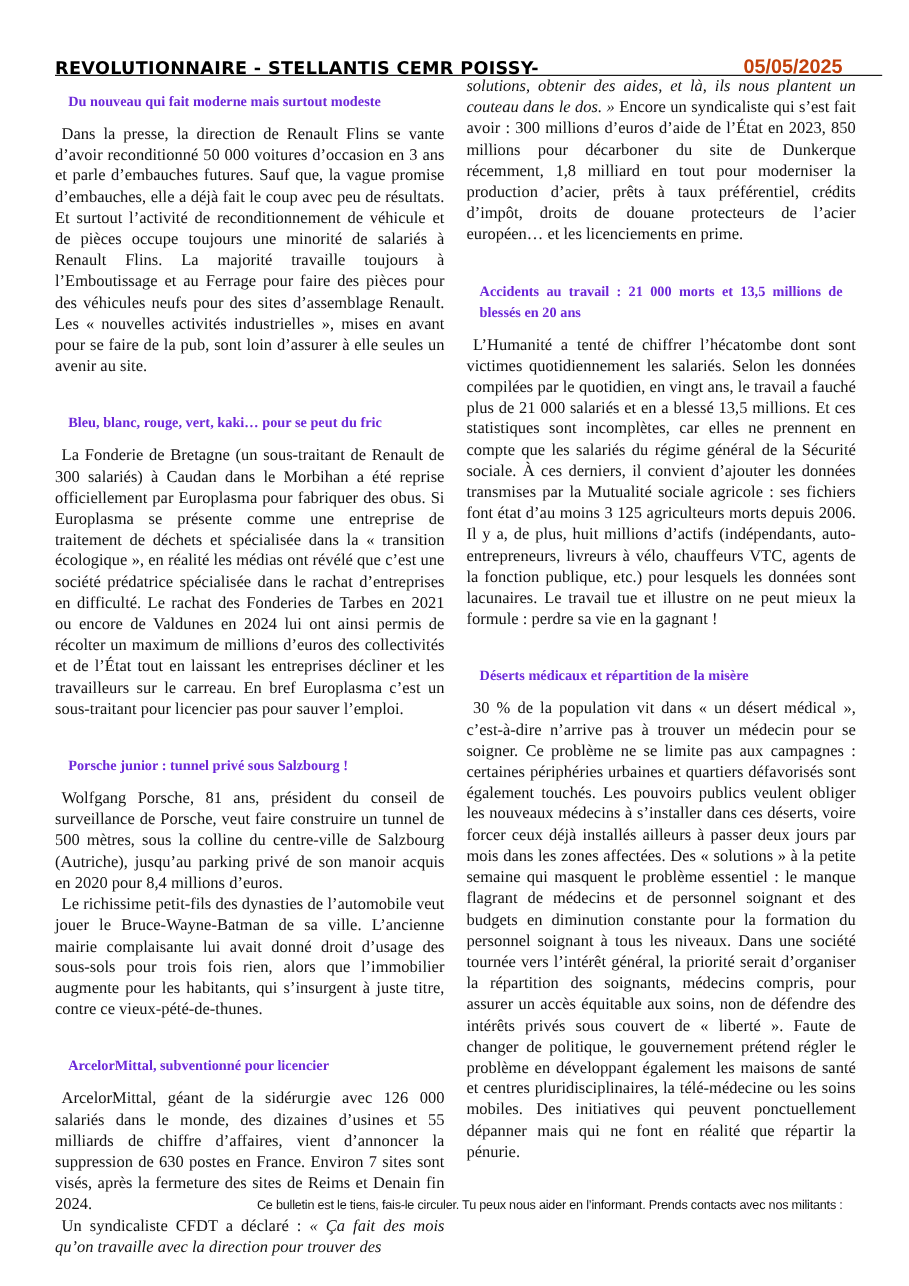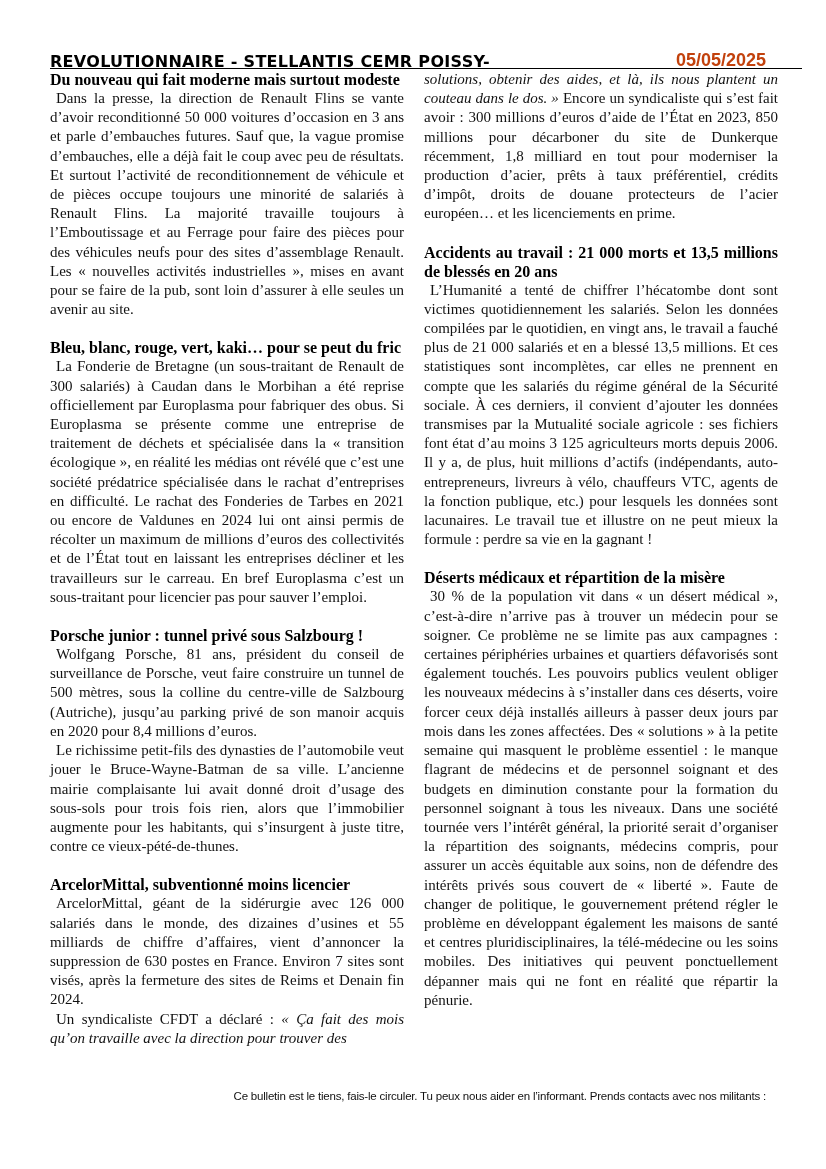--- a/index.html
+++ b/index.html
@@ -21,22 +21,22 @@
   }
   .col {
     position: absolute; top: 70px;
     font-family: "Liberation Serif", serif; font-size: 15px; line-height: 19.2px;
     text-align: justify; color: #111;
   }
   .col-left { left: 50px; width: 354px; }
   .col-right { left: 424px; width: 354px; }
   .article { margin: 0; }
   .article h2 {
-    font-family: "Liberation Serif", serif; font-size: 16px; font-weight: bold;
-    line-height: 19px; margin: 0; text-align: justify; color: #000000;
+    font-family: "Liberation Serif", serif; font-size: 13px; font-weight: bold;
+    line-height: 19px; margin: 12px; text-align: justify; color: #6d28d9;
   }
   .article p { margin: 0; text-indent: 6px; }
   .gap { height: 19px; }
   .it { font-style: italic; }
   .footer {
     position: absolute; left: 60px; top: 1088px; width: 706px;
     font-family: "Liberation Sans", sans-serif; font-size: 11.5px; line-height: 16px;
     text-align: right; color: #111; letter-spacing: -0.2px;
   }
 </style>
@@ -61,21 +61,21 @@
       <p>La Fonderie de Bretagne (un sous-traitant de Renault de 300 salariés) à Caudan dans le Morbihan a été reprise officiellement par Europlasma pour fabriquer des obus. Si Europlasma se présente comme une entreprise de traitement de déchets et spécialisée dans la « transition écologique », en réalité les médias ont révélé que c’est une société prédatrice spécialisée dans le rachat d’entreprises en difficulté. Le rachat des Fonderies de Tarbes en 2021 ou encore de Valdunes en 2024 lui ont ainsi permis de récolter un maximum de millions d’euros des collectivités et de l’État tout en laissant les entreprises décliner et les travailleurs sur le carreau. En bref Europlasma c’est un sous-traitant pour licencier pas pour sauver l’emploi.</p>
     </div>
     <div class="gap"></div>
     <div class="article">
       <h2>Porsche junior : tunnel privé sous Salzbourg !</h2>
       <p>Wolfgang Porsche, 81 ans, président du conseil de surveillance de Porsche, veut faire construire un tunnel de 500 mètres, sous la colline du centre-ville de Salzbourg (Autriche), jusqu’au parking privé de son manoir acquis en 2020 pour 8,4 millions d’euros.</p>
       <p>Le richissime petit-fils des dynasties de l’automobile veut jouer le Bruce-Wayne-Batman de sa ville. L’ancienne mairie complaisante lui avait donné droit d’usage des sous-sols pour trois fois rien, alors que l’immobilier augmente pour les habitants, qui s’insurgent à juste titre, contre ce vieux-pété-de-thunes.</p>
     </div>
     <div class="gap"></div>
     <div class="article">
-      <h2>ArcelorMittal, subventionné moins licencier</h2>
+      <h2>ArcelorMittal, subventionné pour licencier</h2>
       <p>ArcelorMittal, géant de la sidérurgie avec 126 000 salariés dans le monde, des dizaines d’usines et 55 milliards de chiffre d’affaires, vient d’annoncer la suppression de 630 postes en France. Environ 7 sites sont visés, après la fermeture des sites de Reims et Denain fin 2024.</p>
       <p><span>Un syndicaliste CFDT a déclaré : </span><span class="it">« Ça fait des mois qu’on travaille avec la direction pour trouver des</span></p>
     </div>
   </div>
 
   <div class="col col-right">
     <div class="article">
       <p style="text-indent:0"><span class="it">solutions, obtenir des aides, et là, ils nous plantent un couteau dans le dos. »</span><span> Encore un syndicaliste qui s’est fait avoir : 300 millions d’euros d’aide de l’État en 2023, 850 millions pour décarboner du site de Dunkerque récemment, 1,8 milliard en tout pour moderniser la production d’acier, prêts à taux préférentiel, crédits d’impôt, droits de douane protecteurs de l’acier européen… et les licenciements en prime.</span></p>
     </div>
     <div class="gap"></div>

